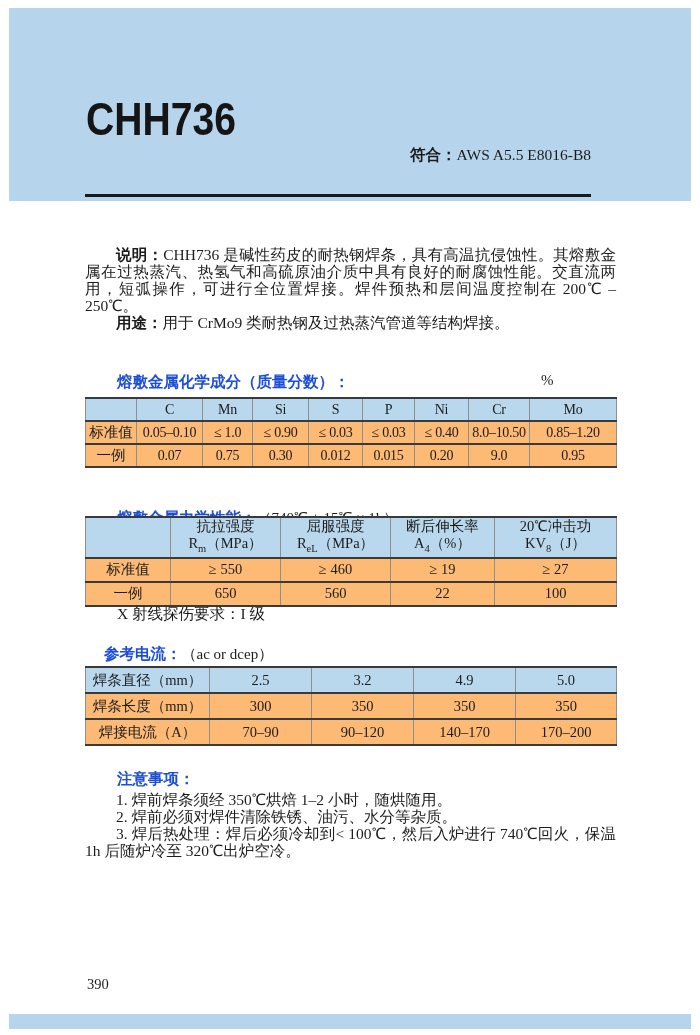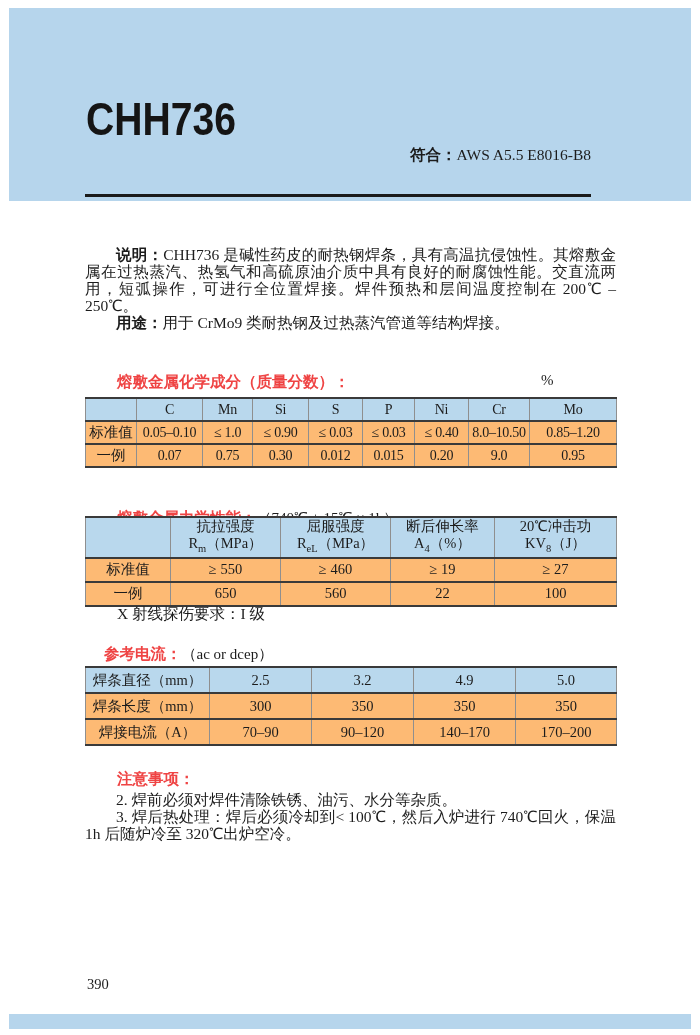--- a/index.html
+++ b/index.html
@@ -12,21 +12,21 @@
   #bottom-band{bottom:6px;height:15px;}
   #product-title{
     position:absolute;left:86px;top:92px;
     font-family:"Liberation Sans", sans-serif;font-weight:bold;font-size:46px;
     color:#151515;transform:scaleX(0.85);transform-origin:left center;
     letter-spacing:0px;white-space:nowrap;
   }
   #compliance{position:absolute;left:85px;width:506px;top:145px;text-align:right;font-size:15.5px;}
   #compliance b{font-weight:bold;}
   #header-divider{position:absolute;left:85px;width:506px;top:194px;height:3px;background:#1a1a1a;}
-  .sec-title{font-family:"Liberation Sans", sans-serif;font-weight:bold;font-size:15.5px;color:#ef4444;}
+  .sec-title{font-family:"Liberation Sans", sans-serif;font-weight:bold;font-size:15.5px;color:#1d4ed8;}
   .cond{font-size:15px;}
   p.body{margin:0;text-indent:2em;line-height:17px;text-align:justify;font-size:15.5px;}
   p.body b{font-family:"Liberation Sans", sans-serif;font-weight:bold;}
   #description{position:absolute;left:85px;top:246px;width:531px;}
   #chem-title{position:absolute;left:117px;top:372px;}
   #chem-unit{position:absolute;left:541px;top:372px;font-size:15px;}
   #chem-table{position:absolute;left:85px;top:397px;}
   #mech-title{position:absolute;left:117px;top:508px;}
   #mech-table{position:absolute;left:85px;top:516px;}
   #xray-note{position:absolute;left:117px;top:604px;font-size:15.5px;}
@@ -201,18 +201,19 @@
         <td class="cell">70–90</td>
         <td class="cell">90–120</td>
         <td class="cell">140–170</td>
         <td class="cell">170–200</td>
       </tr>
     </tbody>
   </table>
 
 <div id="notes">
   <span class="sec-title">注意事项：</span>
+<p class="body">1. 焊前焊条须经 350℃烘焙 1–2 小时，随烘随用。</p>
     <p class="body">2. 焊前必须对焊件清除铁锈、油污、水分等杂质。</p>
     <p class="body">3. 焊后热处理：焊后必须冷却到&lt; 100℃，然后入炉进行 740℃回火，保温 1h 后随炉冷至 320℃出炉空冷。</p>
   </div>
 
 <div id="page-number">390</div>
 <div id="bottom-band" class="band"></div>
 
 </body></html>

